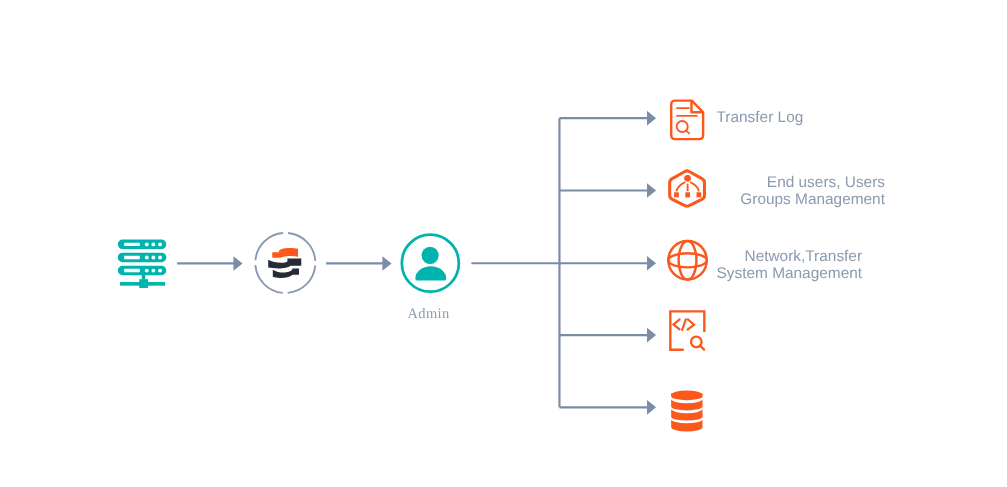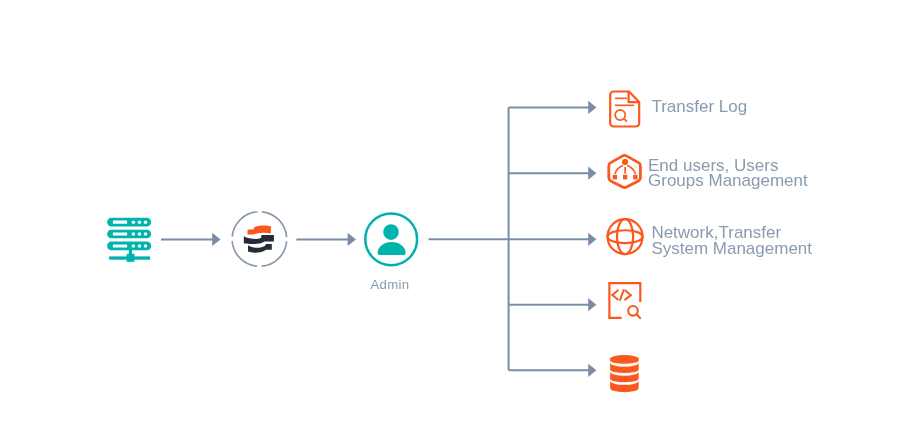--- a/index.html
+++ b/index.html
@@ -2,23 +2,23 @@
 <html style="--teal: #00b3ad; --orange: #fb581d; --connector: #7b8ca6; --text: #8a9bb0; --dark: #262b38; --bg: #ffffff;"><head>
 <meta charset="utf-8">
 <title>Admin Management Flow Diagram</title>
 <style>
   html,body{margin:0;padding:0;background:#ffffff;}
   body{width:915px;height:443px;overflow:hidden;
        font-family:"Liberation Sans",sans-serif;
        -webkit-font-smoothing:antialiased;}
   #stage{position:relative;width:915px;height:443px;background:var(--bg,#ffffff);}
   svg.layer{position:absolute;left:0;top:0;width:915px;height:443px;display:block;}
-  .txt{position:absolute;color:var(--text,#8a9bb0);font-size:17px;line-height:15.5px;
-       white-space:pre-line;}
-  .admin-lbl{position:absolute;font-family:Liberation Sans, sans-serif;
+  .txt{position:absolute;color:var(--text,#8a9bb0);font-size:14px;line-height:15.5px;
+       white-space:pre-line;text-align:right;}
+  .admin-lbl{position:absolute;font-family:Liberation Serif, serif;
              font-size:13.2px;color:var(--text,#8a9bb0);letter-spacing:0.35px;line-height:15px;}
 </style>
 </head>
 <body>
 
 <div id="stage">
 
   <svg class="layer" viewBox="0 0 915 443">
     <g stroke="var(--connector,#7b8ca6)" stroke-width="2" fill="none">
       <path d="M161 239.45 H213"></path>
@@ -155,18 +155,18 @@
                A14.25 3.6 0 0 1 610.15 369.5 Z"></path>
       <path d="M610.15 371.4 A14.25 4.3 0 0 0 638.65 371.4 L638.65 378.8
                A14.25 3.5 0 0 1 610.15 378.8 Z"></path>
       <path d="M610.15 380.8 A14.25 4.0 0 0 0 638.65 380.8 L638.65 388.3
                A14.25 3.9 0 0 1 610.15 388.3 Z"></path>
     </g>
 
   </svg>
 
   <div class="txt" style="left:651.4px;top:99.35px;">Transfer Log</div>
-  <div class="txt" style="left:648px;top:157.55px;">End users, Users
+  <div class="txt" style="left:673px;top:157.55px;">End users, Users
 Groups Management</div>
   <div class="txt" style="left:651.4px;top:225.05px;">Network,Transfer
 System Management</div>
   <div class="admin-lbl" style="left:370.4px;top:276.6px;">Admin</div>
 </div>
 
 </body></html>

